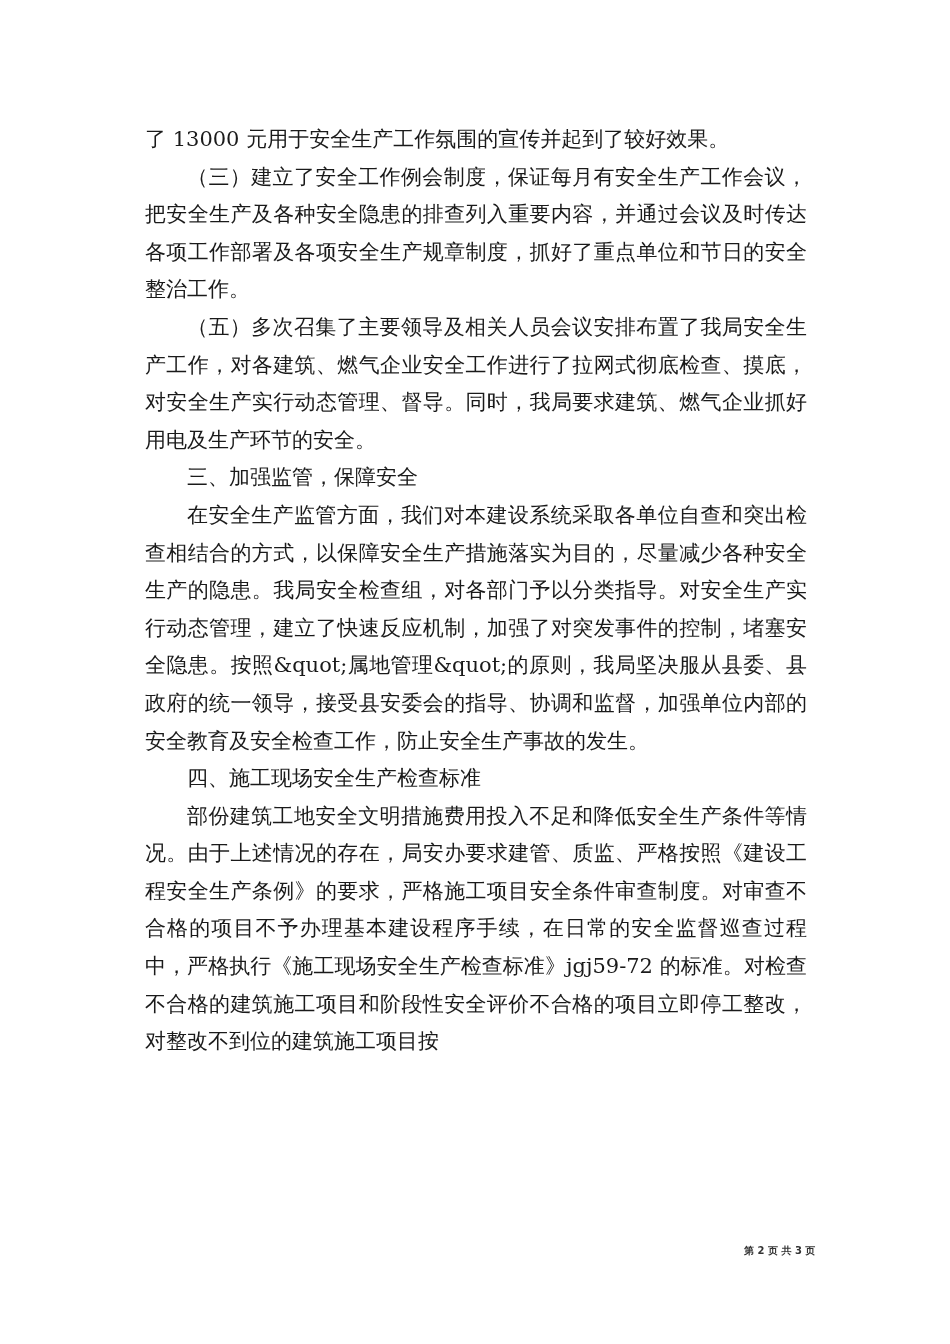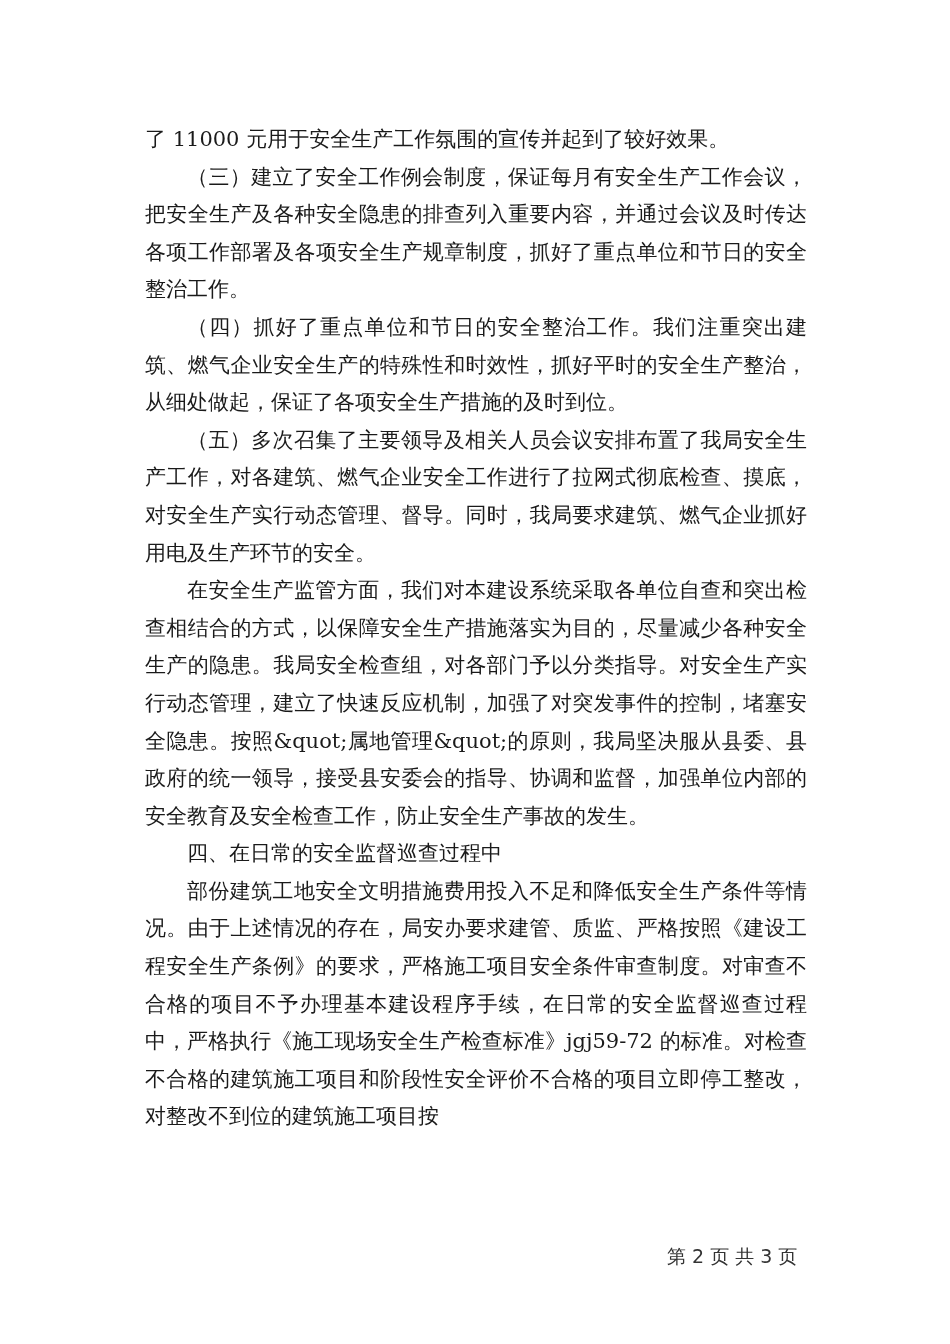--- a/index.html
+++ b/index.html
@@ -7,31 +7,31 @@
   .page {
     position: absolute; left: 145px; top: 121px; width: 662px;
     font-family: "DejaVu Serif", "Liberation Serif", serif;
     font-size: 21px; line-height: 37.6px; color: #1a1a1a;
     text-align: justify;
   }
   .page p { margin: 0; }
   .indent { text-indent: 42px; }
   .heading { text-indent: 42px; }
   .footer {
-    position: absolute; left: 667px; top: 1244px;
+    position: absolute; left: 744px; top: 1244px;
     font-family: "DejaVu Sans", "Liberation Sans", sans-serif;
-    font-size: 19px; color: #333;
+    font-size: 10px; color: #333; font-weight: bold;
   }
 </style>
 </head>
 <body>
 
 <div class="page">
-  <p>了 11000 元用于安全生产工作氛围的宣传并起到了较好效果。</p>
+  <p>了 13000 元用于安全生产工作氛围的宣传并起到了较好效果。</p>
   <p class="indent">（三）建立了安全工作例会制度，保证每月有安全生产工作会议，把安全生产及各种安全隐患的排查列入重要内容，并通过会议及时传达各项工作部署及各项安全生产规章制度，抓好了重点单位和节日的安全整治工作。</p>
-  <p class="indent">（四）抓好了重点单位和节日的安全整治工作。我们注重突出建筑、燃气企业安全生产的特殊性和时效性，抓好平时的安全生产整治，从细处做起，保证了各项安全生产措施的及时到位。</p>
   <p class="indent">（五）多次召集了主要领导及相关人员会议安排布置了我局安全生产工作，对各建筑、燃气企业安全工作进行了拉网式彻底检查、摸底，对安全生产实行动态管理、督导。同时，我局要求建筑、燃气企业抓好用电及生产环节的安全。</p>
+  <p class="heading">三、加强监管，保障安全</p>
   <p class="indent">在安全生产监管方面，我们对本建设系统采取各单位自查和突出检查相结合的方式，以保障安全生产措施落实为目的，尽量减少各种安全生产的隐患。我局安全检查组，对各部门予以分类指导。对安全生产实行动态管理，建立了快速反应机制，加强了对突发事件的控制，堵塞安全隐患。按照&amp;quot;属地管理&amp;quot;的原则，我局坚决服从县委、县政府的统一领导，接受县安委会的指导、协调和监督，加强单位内部的安全教育及安全检查工作，防止安全生产事故的发生。</p>
-  <p class="heading">四、在日常的安全监督巡查过程中</p>
+  <p class="heading">四、施工现场安全生产检查标准</p>
   <p class="indent">部份建筑工地安全文明措施费用投入不足和降低安全生产条件等情况。由于上述情况的存在，局安办要求建管、质监、严格按照《建设工程安全生产条例》的要求，严格施工项目安全条件审查制度。对审查不合格的项目不予办理基本建设程序手续，在日常的安全监督巡查过程中，严格执行《施工现场安全生产检查标准》jgj59-72 的标准。对检查不合格的建筑施工项目和阶段性安全评价不合格的项目立即停工整改，对整改不到位的建筑施工项目按</p>
 </div>
 
 <div class="footer">第 2 页 共 3 页</div>
 
 </body></html>

